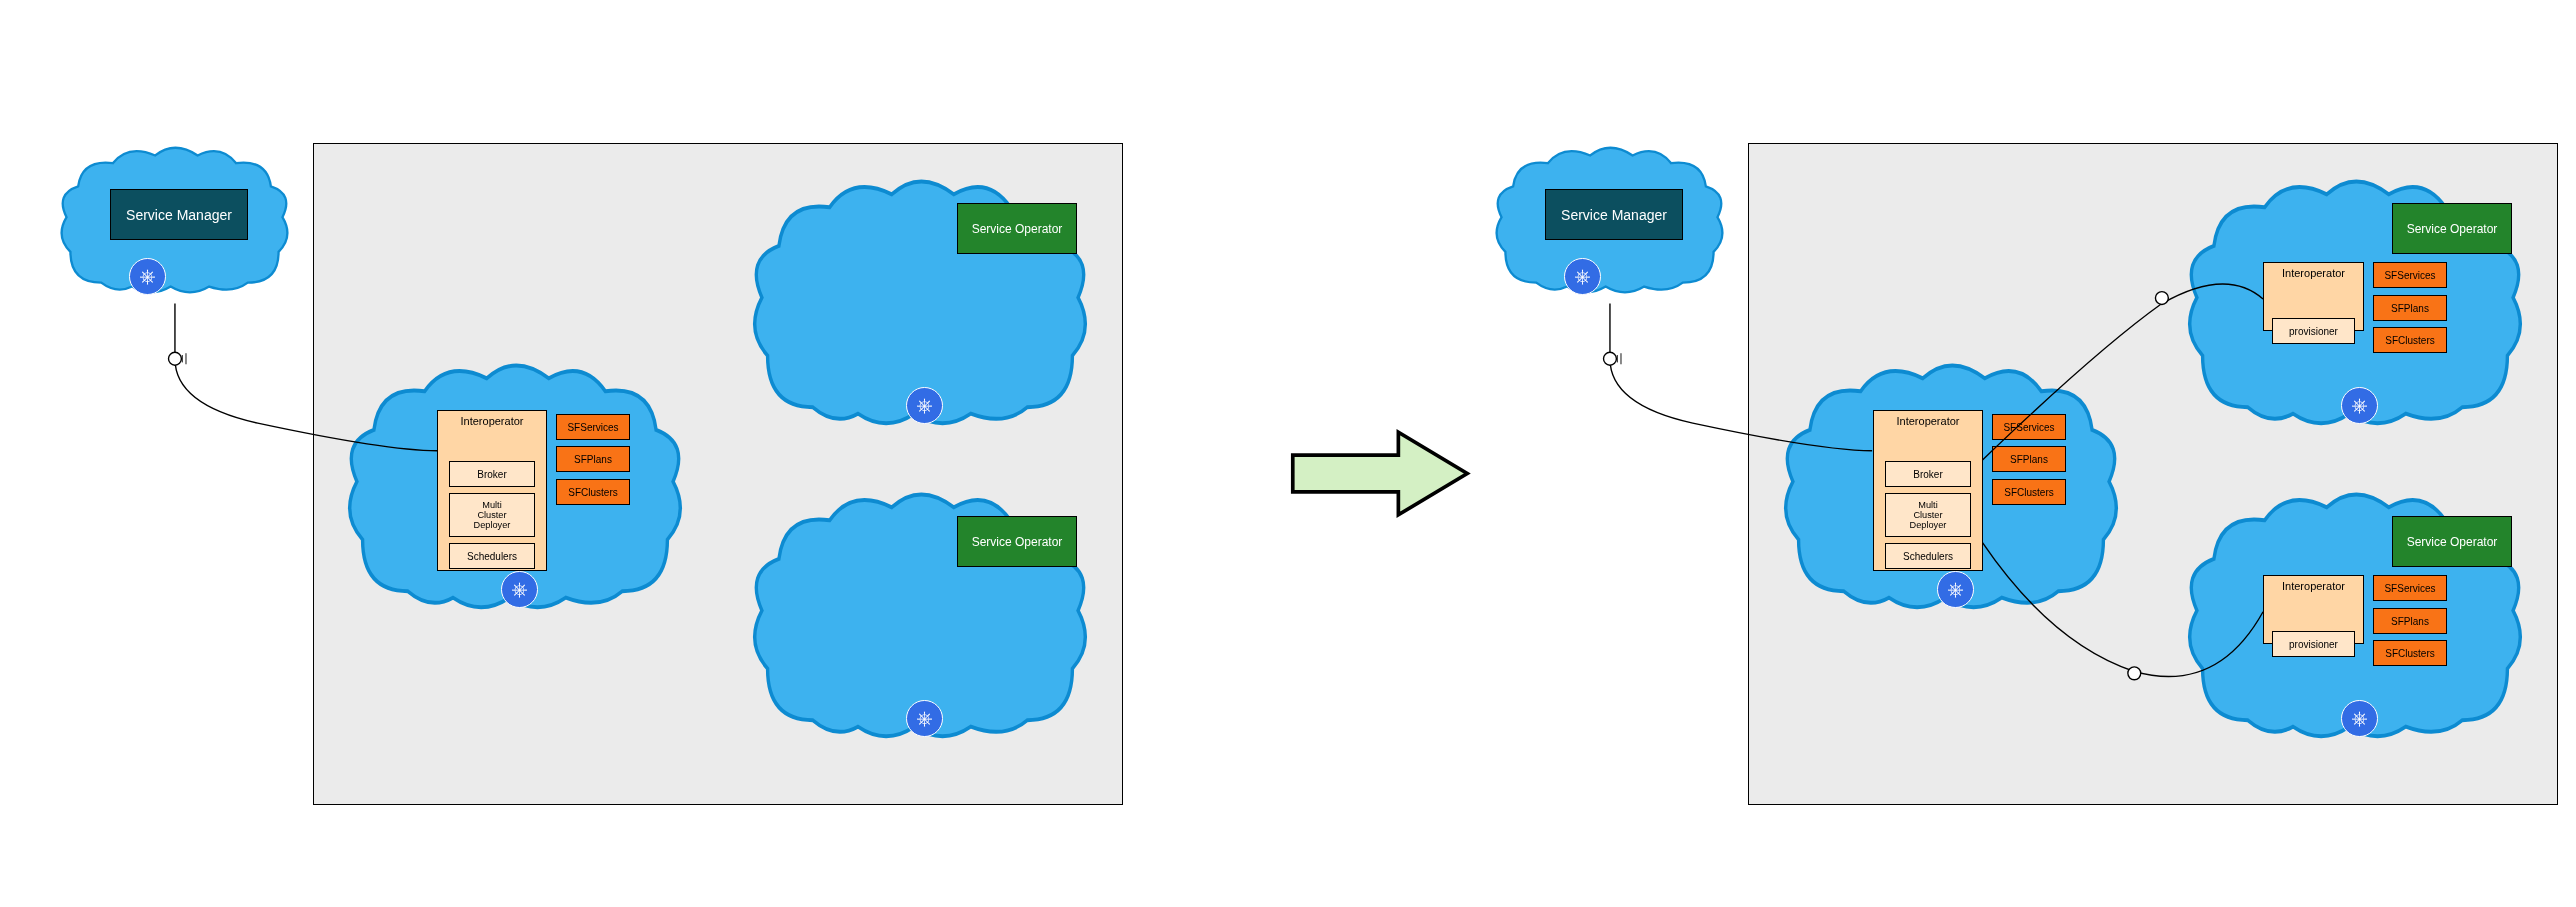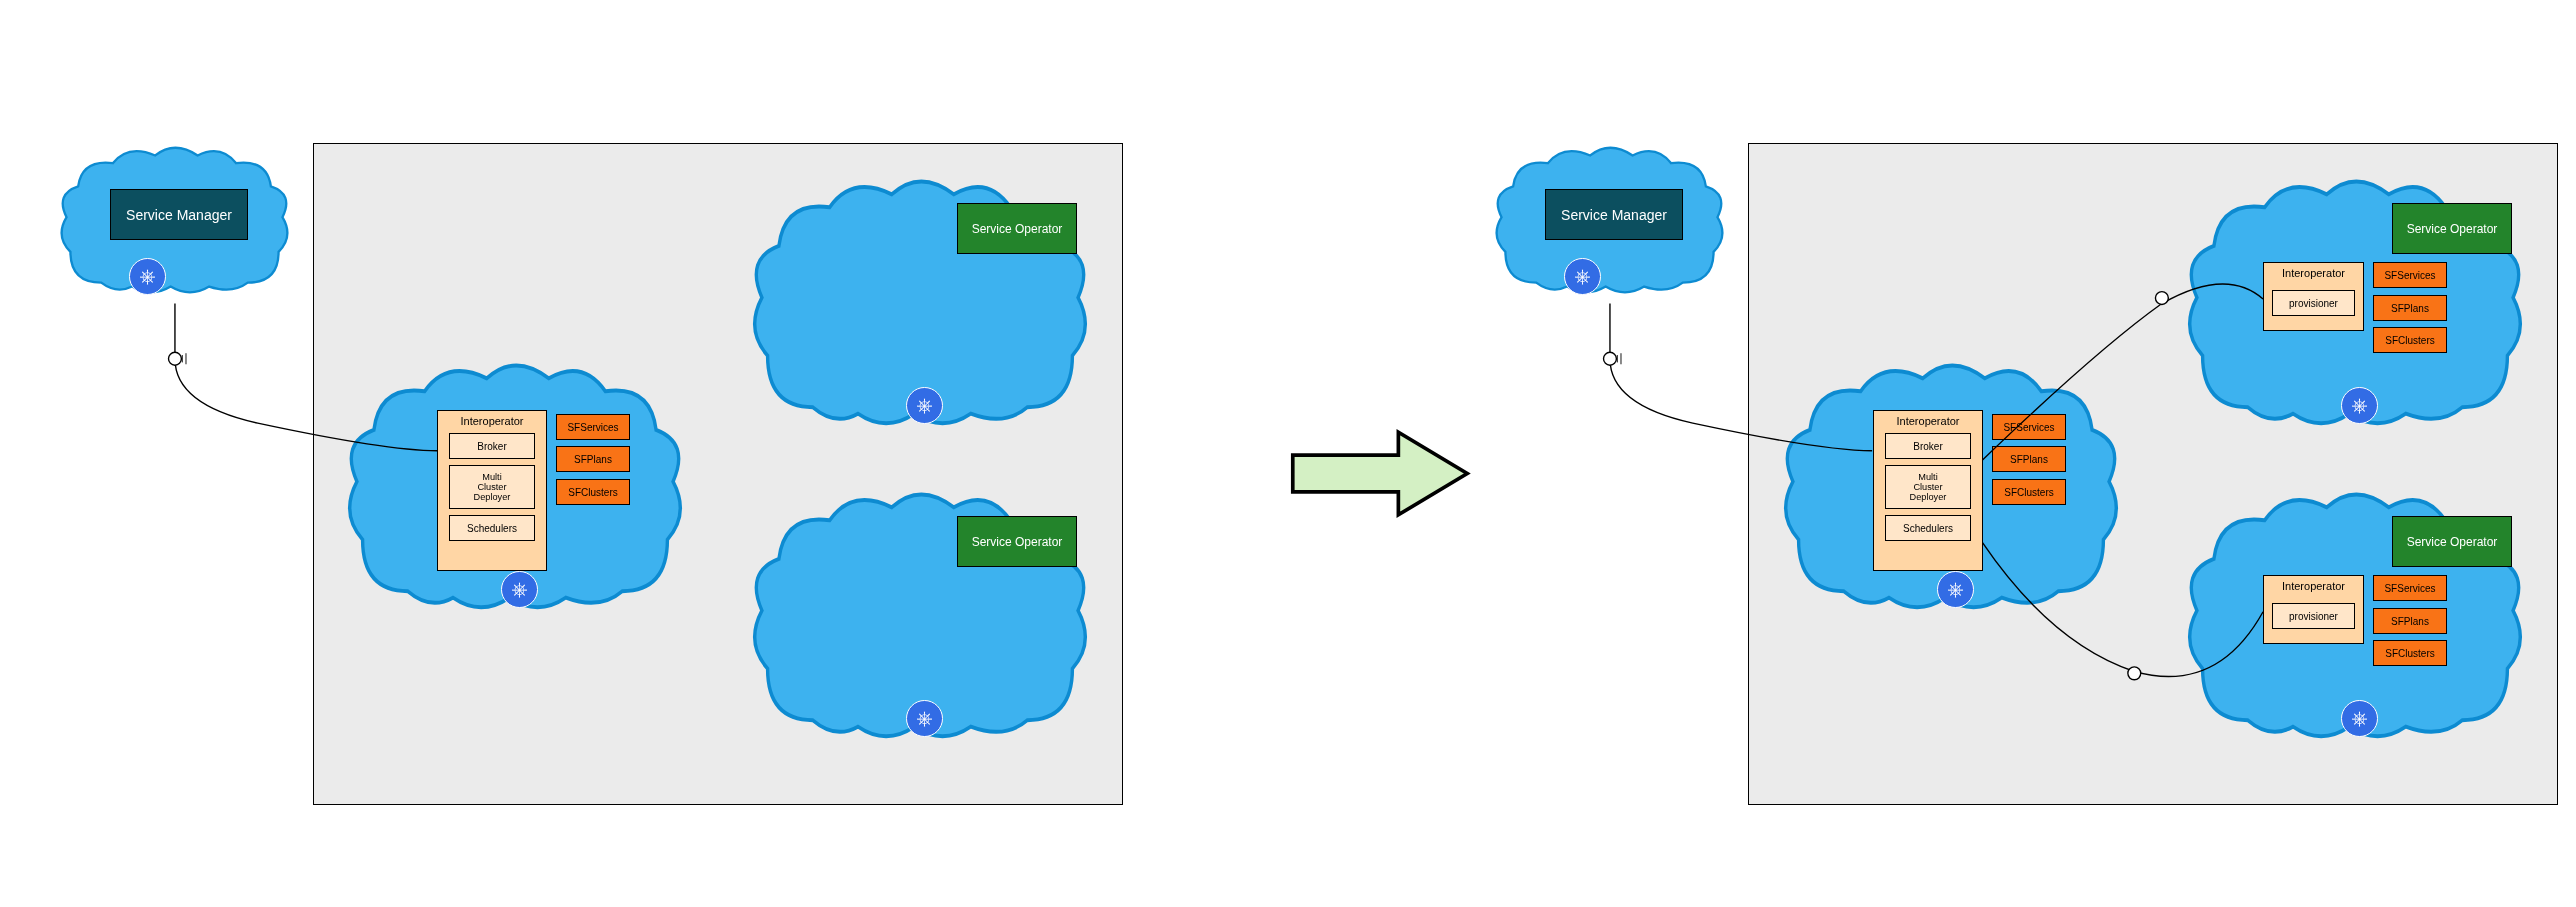--- a/index.html
+++ b/index.html
@@ -18,21 +18,21 @@
     display: flex;
     align-items: center;
     justify-content: center;
     font-size: 13px;
     text-align: center;
     color: #000;
   }
   .box.dark-teal { background: #0c4f5f; color: #fff; }
   .box.green { background: #23842b; color: #fff; }
   .box.orange { background: #ffd6a5; }
-  .box.orange-inner { background: #ffe6c9; }
+  .box.orange-inner { background: #ffe6c9; margin-top: 28px; }
   .box.pink { background: #f97316; }
   .k8s-badge {
     position: absolute;
     width: 37px; height: 37px;
     background: #326ce5;
     border-radius: 50%;
     display: flex; align-items: center; justify-content: center;
     color: #fff; font-size: 20px;
     border: 1.8px solid #fff;
   }

